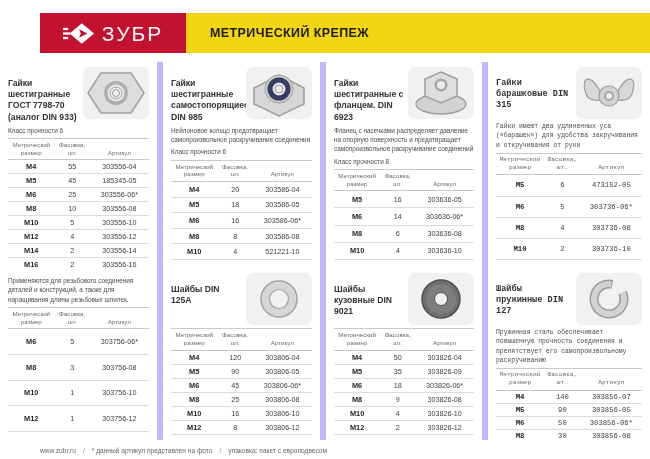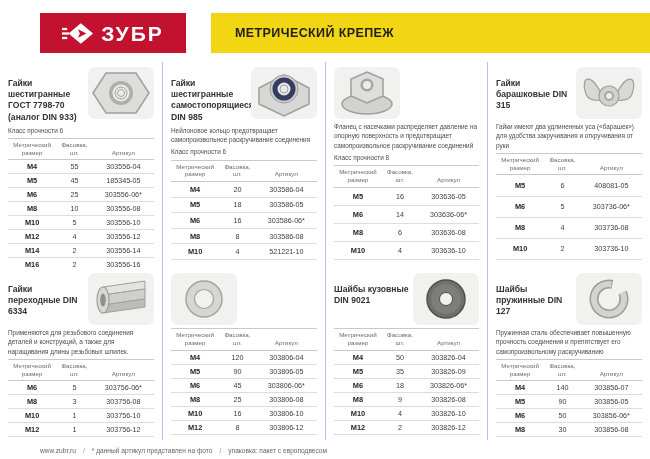--- a/index.html
+++ b/index.html
@@ -5,34 +5,34 @@
   html,body{margin:0;padding:0;}
   body{
     width:650px;height:459px;position:relative;overflow:hidden;
     background:#ffffff;font-family:"Liberation Sans", sans-serif;
     -webkit-font-smoothing:antialiased;
   }
   
   .header{position:absolute;top:13px;left:40px;right:0;height:40px;display:flex;}
   .brand{width:146px;height:40px;background:#c31230;display:flex;align-items:center;justify-content:center;gap:7px;flex:none;}
   .brand-arrow{width:32px;height:23px;display:block;}
-  .brand-name{color:#ffffff;font-weight:700;font-size:21px;letter-spacing:2px;line-height:1;}
-  .title-band{flex:1;margin-left:25px;background:#f2d513;display:flex;align-items:center;padding-left:24px;}
+  .brand-name{color:#ffffff;font-weight:400;font-size:21px;letter-spacing:2px;line-height:1;}
+  .title-band{flex:1;background:#f2d513;display:flex;align-items:center;padding-left:24px;}
   .page-title{font-size:12.5px;font-weight:700;color:#1f1f1f;letter-spacing:.4px;}
   
   .grid{
     position:absolute;top:62px;left:0;width:650px;
     display:grid;grid-template-columns:163px 163px 162px 162px;
     grid-template-rows:206px 172px;
   }
   .section{
     padding:5px 8px 8px 8px;box-sizing:border-box;overflow:hidden;
-    display:flex;flex-direction:column;border-right:1px solid #c4b5fd;
+    display:flex;flex-direction:column;border-right:6px solid #c4b5fd;
   }
-  .section:nth-child(4n){border-right:none;}
+  .section:nth-child(4n){border-right:none;font-family:Liberation Mono, monospace;}
   .sec-head{display:flex;gap:4px;flex:none;}
   .sec-titles{flex:1;padding-top:11px;min-width:0;}
   .sec-title{font-size:8.6px;font-weight:700;color:#333333;line-height:1.3;margin:0;}
   .sec-img{width:66px;height:52px;background:#f1f1ef;border-radius:7px;flex:none;
     display:flex;align-items:center;justify-content:center;padding:1px;box-sizing:border-box;}
   .sec-img svg{width:100%;height:100%;}
   .sec-desc,.sec-note{font-size:6.4px;color:#4c4c4c;line-height:1.45;margin:3px 0 0 0;}
   .tbl-wrap{flex:1;display:flex;flex-direction:column;margin-top:3px;min-height:0;}
   table.spec{width:100%;border-collapse:collapse;flex:1;}
   table.spec th{
@@ -210,20 +210,23 @@
     <td class="pack">4</td>
     <td class="sku">521221-10</td>
   </tr>
 </tbody>
       </table>
     </div>
   </div>
 
   <div class="section">
     <div class="sec-head">
+      <div class="sec-titles">
+        <p class="sec-title">Гайки шестигранные с фланцем.  DIN 6923</p>
+      </div>
       <div class="sec-img">
           <svg viewBox="0 0 64 50">
             <ellipse cx="32" cy="36" rx="25" ry="10" fill="#d2d2d0" stroke="#9f9f9d" stroke-width="1.5"></ellipse>
             <polygon points="32,4 48,11 48,28 32,35 16,28 16,11" fill="#dededc" stroke="#9f9f9d" stroke-width="1.5"></polygon>
             <circle cx="32" cy="17" r="6.5" fill="#a5a5a3"></circle>
             <circle cx="32" cy="17" r="4" fill="#ececea"></circle>
           </svg>
         </div>
     </div>
     <p class="sec-desc">Фланец с насечками распределяет давление на опорную поверхность и предотвращает самопроизвольное раскручивание соединений</p>
@@ -289,21 +292,21 @@
           <tr>
             <th class="h-size">Метрический размер</th>
             <th class="h-pack">Фасовка, шт.</th>
             <th class="h-sku">Артикул</th>
           </tr>
         </thead>
         <tbody>
   <tr>
     <td class="size">M5</td>
     <td class="pack">6</td>
-    <td class="sku">408081-05</td>
+    <td class="sku">473152-05</td>
   </tr>
 
   <tr>
     <td class="size">M6</td>
     <td class="pack">5</td>
     <td class="sku">303736-06*</td>
   </tr>
 
   <tr>
     <td class="size">M8</td>
@@ -315,34 +318,20 @@
     <td class="size">M10</td>
     <td class="pack">2</td>
     <td class="sku">303736-10</td>
   </tr>
 </tbody>
       </table>
     </div>
   </div>
 
   <div class="section">
-    <div class="sec-head">
-      <div class="sec-titles">
-        <p class="sec-title">Гайки переходные DIN 6334</p>
-      </div>
-      <div class="sec-img">
-          <svg viewBox="0 0 64 50">
-            <polygon points="14,13 56,7 56,15 14,21" fill="#e3e3e1" stroke="#9f9f9d" stroke-width="1"></polygon>
-            <polygon points="14,21 56,15 56,25 14,31" fill="#cfcfcd" stroke="#9f9f9d" stroke-width="1"></polygon>
-            <polygon points="14,31 56,25 56,33 14,39" fill="#bcbcba" stroke="#9f9f9d" stroke-width="1"></polygon>
-            <ellipse cx="14" cy="26" rx="6" ry="13" fill="#d8d8d6" stroke="#9f9f9d" stroke-width="1.2"></ellipse>
-            <ellipse cx="14" cy="26" rx="2.8" ry="6.5" fill="#8f8f8d"></ellipse>
-          </svg>
-        </div>
-    </div>
     <p class="sec-desc">Применяются для резьбового соединения деталей и конструкций, а также для наращивания длины резьбовых шпилек.</p>
 
     <div class="tbl-wrap">
       <table class="spec">
         <thead>
           <tr>
             <th class="h-size">Метрический размер</th>
             <th class="h-pack">Фасовка, шт.</th>
             <th class="h-sku">Артикул</th>
           </tr>
@@ -371,20 +360,23 @@
     <td class="pack">1</td>
     <td class="sku">303756-12</td>
   </tr>
 </tbody>
       </table>
     </div>
   </div>
 
   <div class="section">
     <div class="sec-head">
+      <div class="sec-titles">
+        <p class="sec-title">Шайбы DIN 125A</p>
+      </div>
       <div class="sec-img">
           <svg viewBox="0 0 64 50">
             <circle cx="32" cy="25" r="18" fill="#d6d6d4" stroke="#a3a3a1" stroke-width="1.5"></circle>
             <circle cx="32" cy="25" r="9.5" fill="#f1f1ef" stroke="#a3a3a1" stroke-width="1.2"></circle>
           </svg>
         </div>
     </div>
 
     <div class="tbl-wrap">
       <table class="spec">

